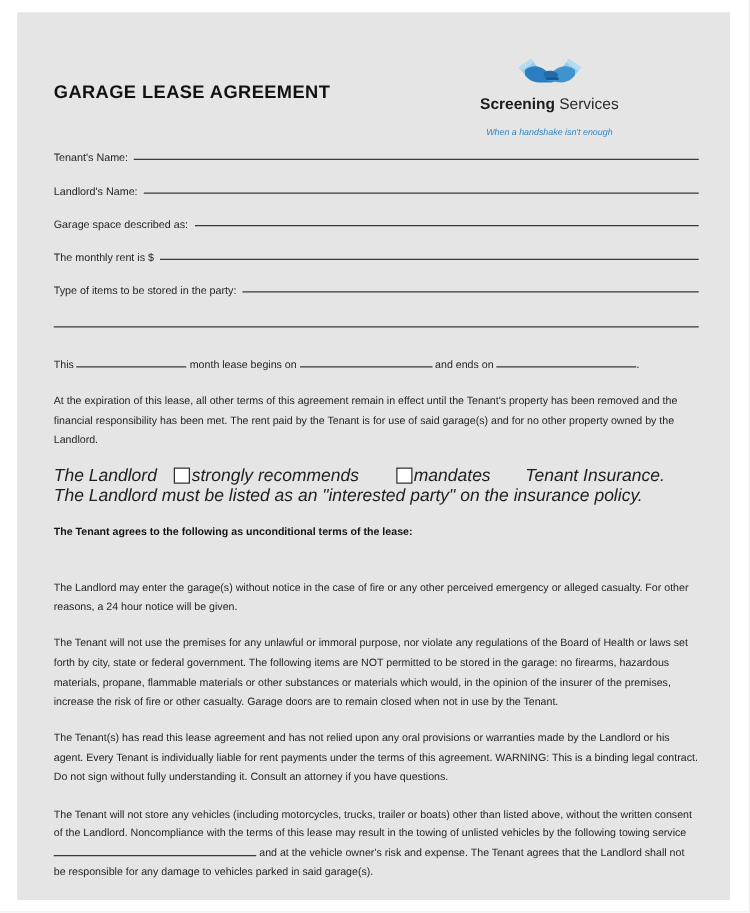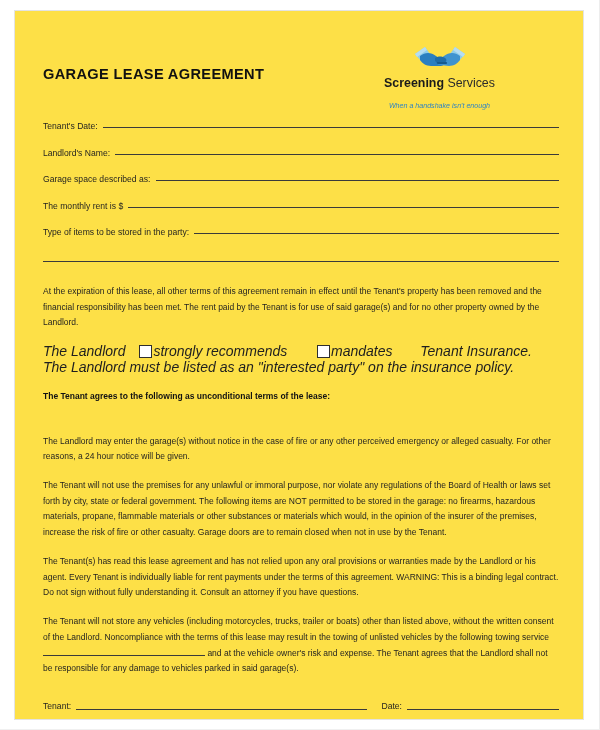--- a/index.html
+++ b/index.html
@@ -22,21 +22,21 @@
     box-sizing: border-box;
     border-right: 1px solid #ededed;
     border-bottom: 1px solid #f0f0f0;
   }
   .sheet {
     position: absolute;
     left: 14px;
     top: 10px;
     width: 570px;
     height: 710px;
-    background: #fde047;
+    background: #e5e5e5;
     border: 1px solid #e3e3e3;
     box-sizing: border-box;
   }
   .content {
     position: absolute;
     left: 28px;
     top: 30px;
     width: 516px;
   }
 
@@ -214,21 +214,21 @@
           <div class="logo-name">
             <span class="bold">Screening</span><span class="light"> Services</span>
           </div>
           <div class="logo-tag">When a handshake isn't enough</div>
         </div>
       </div>
 
       <div class="fields">
 
         <div class="field-row">
-          <span class="field-label">Tenant's Date:</span>
+          <span class="field-label">Tenant's Name:</span>
           <span class="rule"></span>
         </div>
 
         <div class="field-row">
           <span class="field-label">Landlord's Name:</span>
           <span class="rule"></span>
         </div>
 
         <div class="field-row">
           <span class="field-label">Garage space described as:</span>
@@ -241,20 +241,28 @@
         </div>
 
         <div class="field-row">
           <span class="field-label">Type of items to be stored in the party:</span>
           <span class="rule"></span>
         </div>
 
         <div class="rule-solo"></div>
       </div>
 
+      <p class="para">
+        <span>This</span>
+        <span class="blank-inline w-term"></span>
+        <span>month lease begins on</span>
+        <span class="blank-inline w-begins"></span>
+        <span>and ends on</span>
+        <span class="blank-inline w-ends"></span><span>.</span>
+      </p>
 
       <p class="para">At the expiration of this lease, all other terms of this agreement remain in effect until the Tenant's property has been removed and the financial responsibility has been met.  The rent paid by the Tenant is for use of said garage(s) and for no other property owned by the Landlord.</p>
 
       <p class="checkline">
         <span>The Landlord</span>
         <span class="cbox"></span><span>strongly recommends</span>
         <span class="gap-sm"></span>
         <span class="cbox"></span><span>mandates</span>
         <span class="gap-md"></span>
         <span>Tenant Insurance.  The Landlord must be listed as an "interested party" on the insurance policy.</span>

